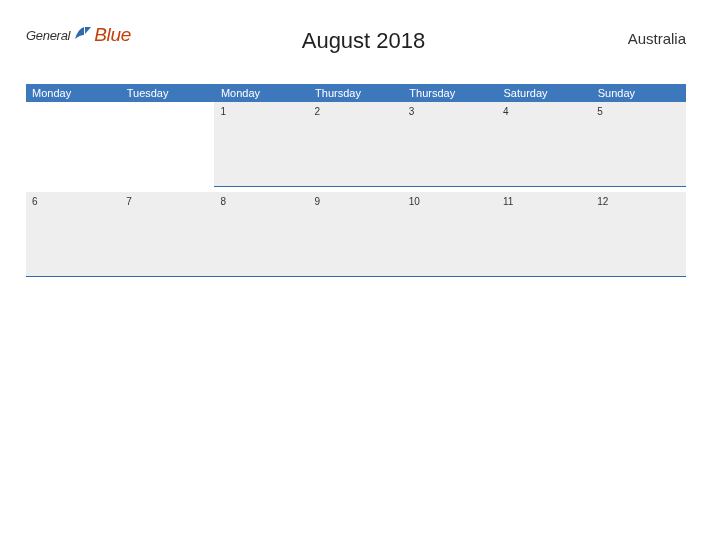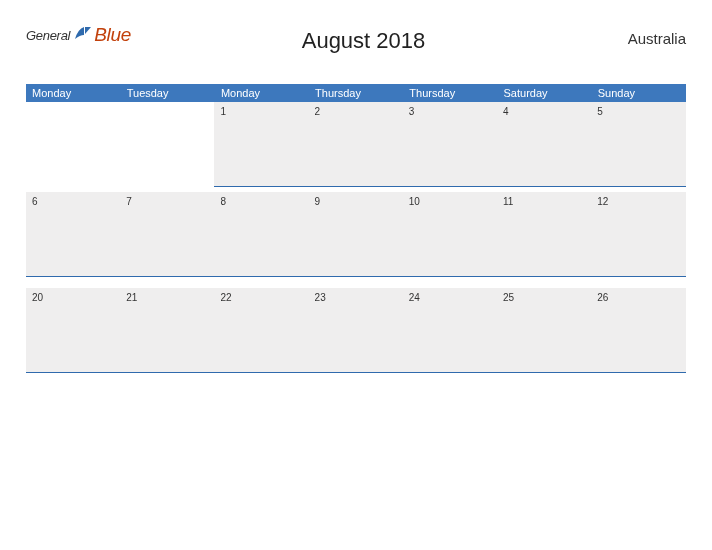--- a/index.html
+++ b/index.html
@@ -142,25 +142,16 @@
       <td>11</td>
       <td>12</td>
     </tr>
     <tr>
         <td class="spacer" colspan="7"></td>
       </tr>
     <tr>
         <td class="spacer" colspan="7"></td>
       </tr>
     <tr>
-      <td>20</td>
-      <td>21</td>
-      <td>22</td>
-      <td>23</td>
-      <td>24</td>
-      <td>25</td>
-      <td>26</td>
-    </tr>
-    <tr>
         <td class="spacer" colspan="7"></td>
       </tr>
   </tbody>
 </table>
 
 </body></html>

